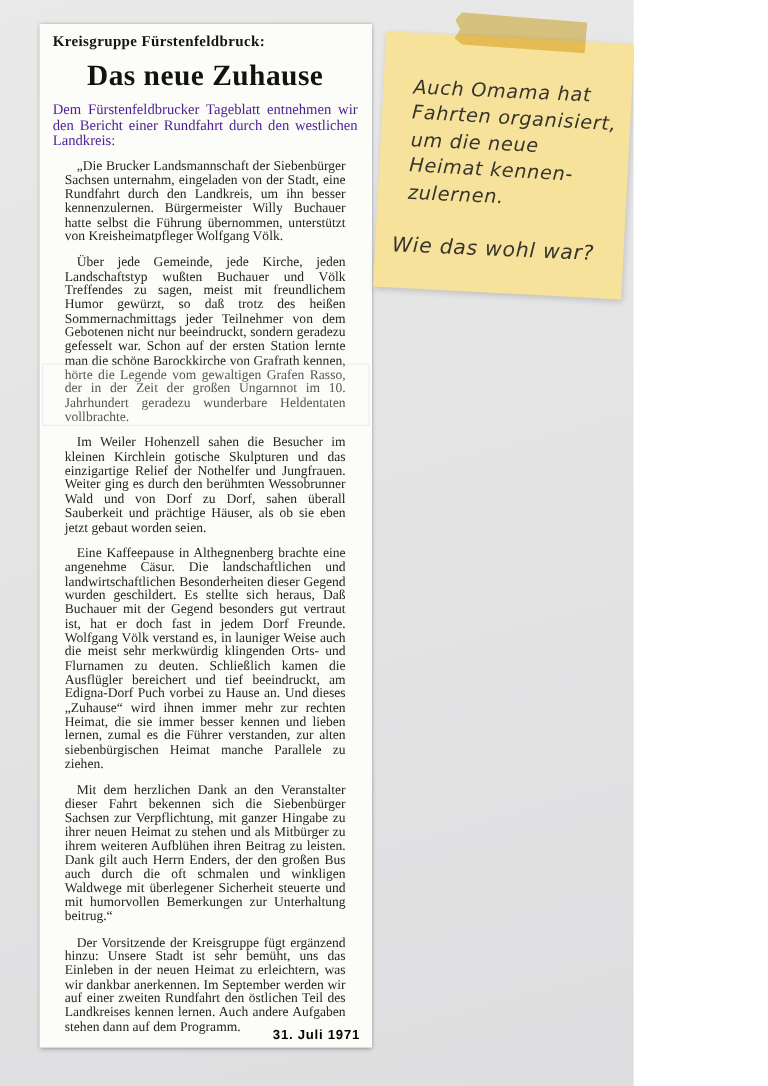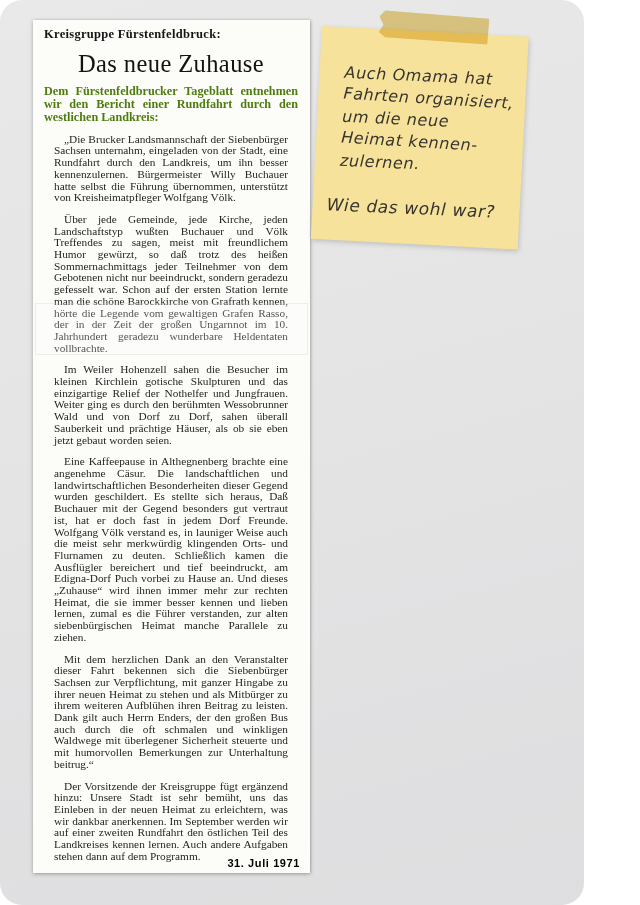--- a/index.html
+++ b/index.html
@@ -3,24 +3,23 @@
 <meta charset="utf-8">
 <style>
   html, body { margin: 0; padding: 0; }
   body {
     width: 640px; height: 905px;
     font-family: "Liberation Serif", serif;
     overflow: hidden;
   }
   .stage {
     position: relative;
-    width: 584px; height: 905px;
+    width: 528px; height: 905px;
     background: linear-gradient(165deg, #e9e9ea 0%, #e3e3e4 55%, #dedee0 100%);
     overflow: hidden;
-    border-radius: 22px;
   }
 
   
   .clipping {
     position: absolute;
     left: 33px; top: 20px;
     width: 277px; height: 853px;
     box-sizing: border-box;
     padding: 7px 12px 0 11px;
     background: #fcfcf9;
@@ -30,33 +29,33 @@
   }
   .kicker {
     font-size: 12.5px;
     font-weight: bold;
     letter-spacing: .3px;
     color: #151515;
   }
   .headline {
     margin: 9px 0 8px 0;
     text-align: center;
-    font-weight: normal;
+    font-weight: bold;
     font-size: 24.5px;
     line-height: 26px;
     letter-spacing: .4px;
     color: #121212;
   }
   .lead {
     margin: 0 0 3px 0;
-    font-weight: bold;
+    font-weight: normal;
     font-size: 12.2px;
     line-height: 12.9px;
     text-align: justify;
-    color: #4d7c0f;
+    color: #4c1d95;
   }
   .body-copy p {
     margin: 10px;
     font-size: 11.3px;
     line-height: 11.7px;
     text-align: justify;
     text-indent: 10px;
     color: #242424;
   }
   .seam {

